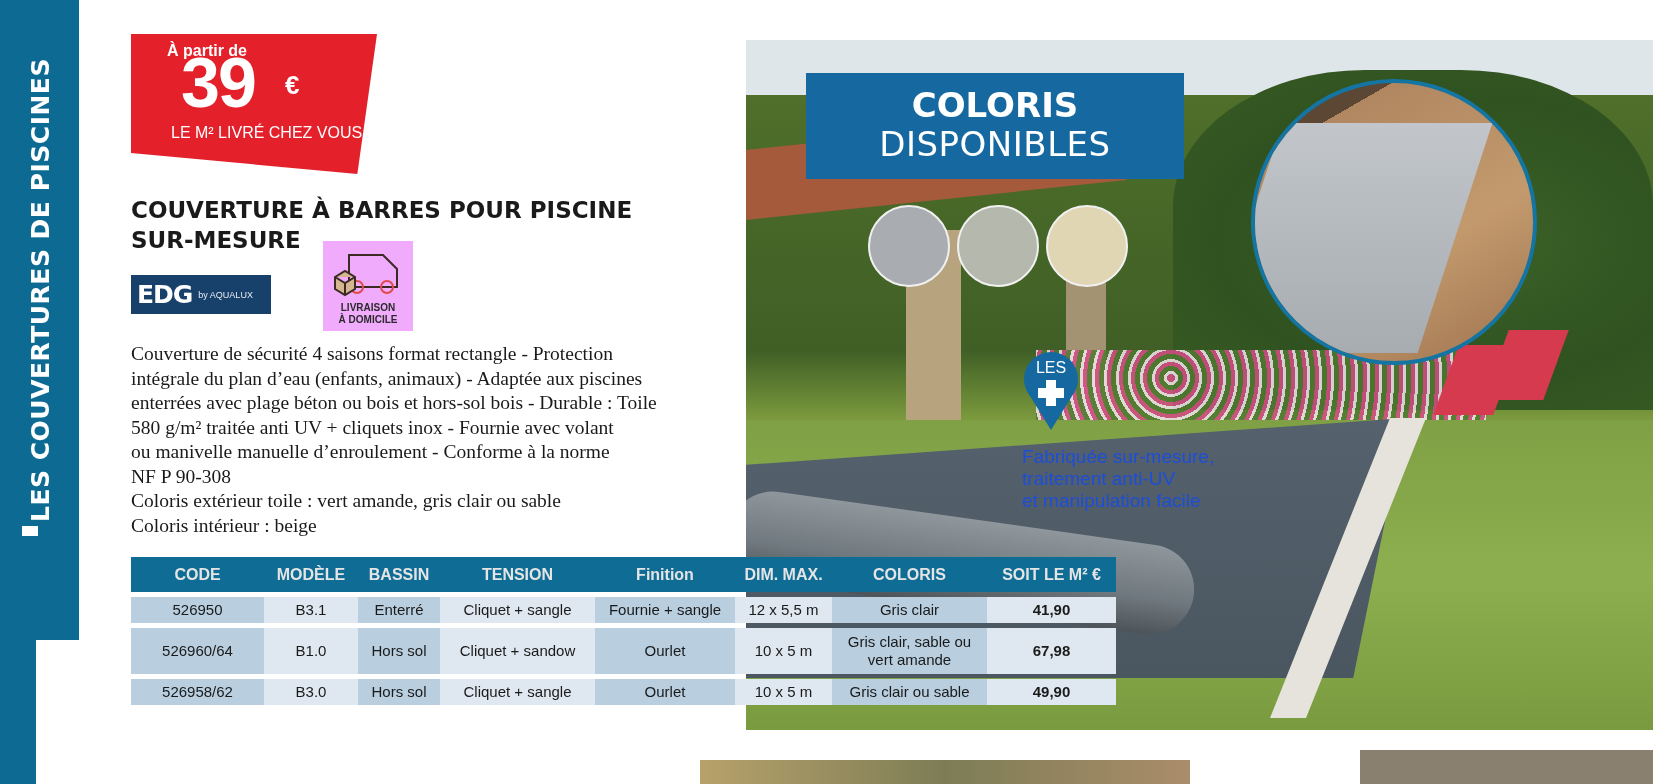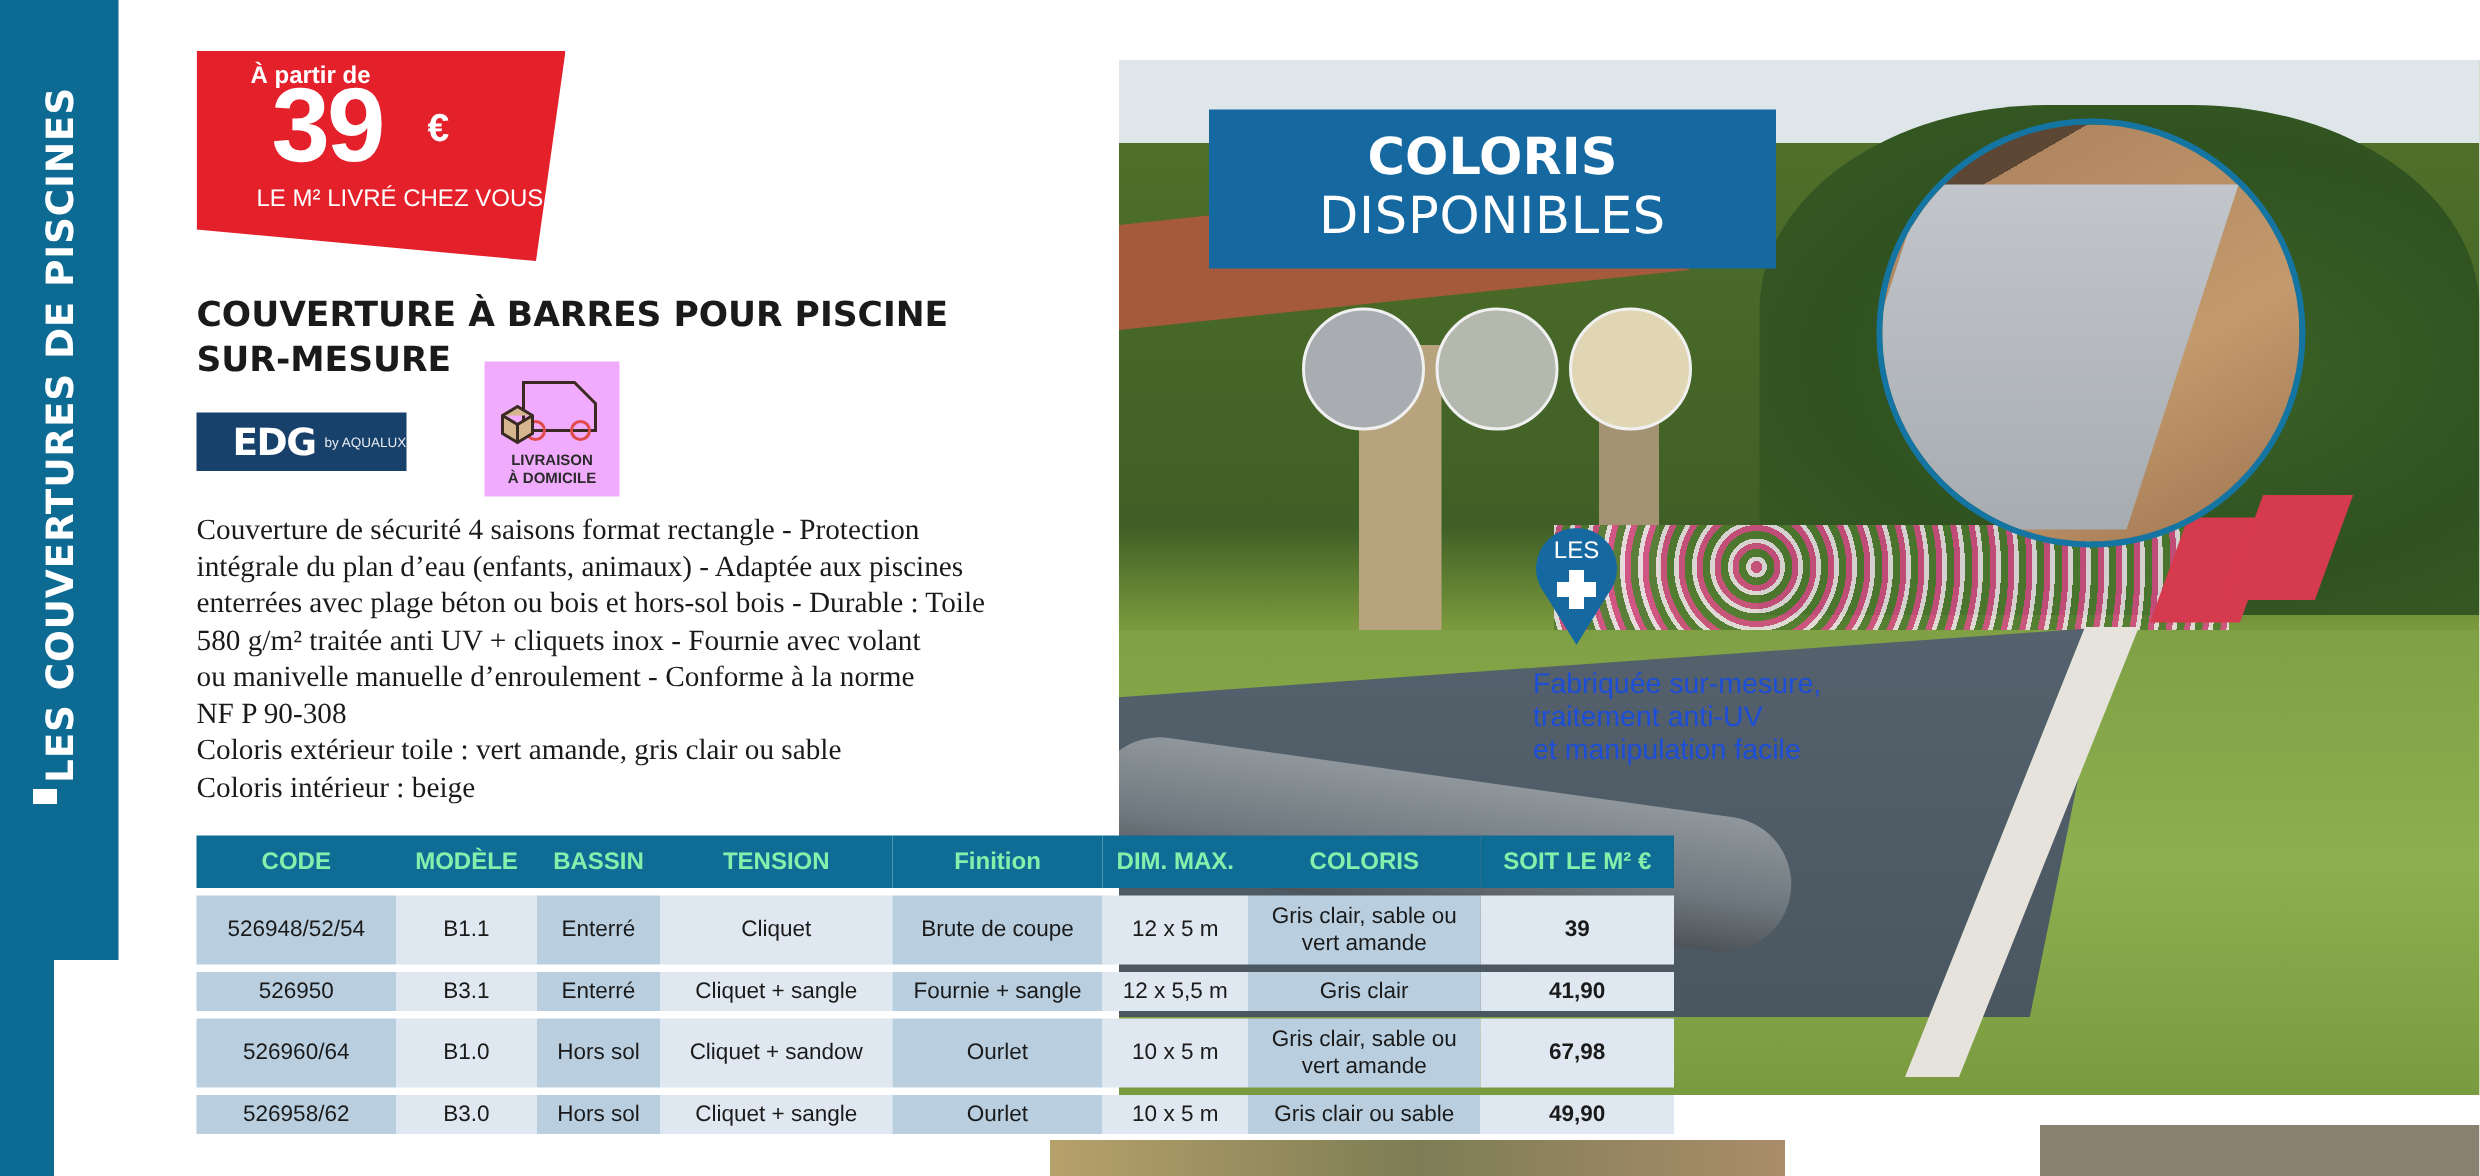--- a/index.html
+++ b/index.html
@@ -40,21 +40,21 @@
 
   
   .product-title {
     position: absolute; left: 131px; top: 195px; width: 560px;
     font-family: "DejaVu Sans", sans-serif; font-weight: bold; font-size: 23px; line-height: 30px; color: #1a1a1a;
   }
 
   
   .brand-logo {
     position: absolute; left: 131px; top: 275px; width: 140px; height: 39px;
-    background: #17406b; color: #fff; display: flex; align-items: center; padding-left: 24px;
+    background: #17406b; color: #fff; display: flex; align-items: center; padding-left: 6px;
   }
   .brand-main { font-size: 25px; font-weight: bold; letter-spacing: -1px; font-family: "DejaVu Sans", sans-serif; }
   .brand-by { font-size: 9px; margin-left: 6px; opacity: 0.9; text-align: center; }
 
   
   .delivery-badge {
     position: absolute; left: 323px; top: 241px; width: 90px; height: 90px;
     background: #f0abfc; text-align: center;
   }
   .delivery-badge svg { position: absolute; left: 8px; top: 10px; }
@@ -123,21 +123,21 @@
     white-space: pre-line;
   }
 
   
   .spec-table {
     position: absolute; left: 131px; top: 552px; width: 985px;
     border-collapse: separate; border-spacing: 0 5px;
     font-size: 15px; color: #1a1a1a; text-align: center;
   }
   .spec-table thead th {
-    background: #0e6c95; color: #86efac; font-weight: bold; font-size: 16px; height: 35px; text-align: center;
+    background: #0e6c95; color: #e5e5e5; font-weight: bold; font-size: 16px; height: 35px; text-align: center;
   }
   .spec-table td { height: 26px; line-height: 18px; padding: 0 4px; }
   .spec-table tr.tall td { height: 46px; }
   .spec-table td.c1 { background: #b9cfe0; }
   .spec-table td.c2 { background: #dfe8f0; }
   .price-cell { font-weight: bold; }
 
   
   .bottom-strip-a { position: absolute; left: 700px; top: 760px; width: 490px; height: 24px; background: linear-gradient(90deg,#b7a16b,#7d7d55,#aa8d6a); }
   .bottom-strip-b { position: absolute; left: 1360px; top: 750px; width: 293px; height: 34px; background: #8a8070; }
@@ -241,30 +241,20 @@
       <th style="width:94px">MODÈLE</th>
       <th style="width:82px">BASSIN</th>
       <th style="width:155px">TENSION</th>
       <th style="width:140px">Finition</th>
       <th style="width:97px">DIM. MAX.</th>
       <th style="width:155px">COLORIS</th>
       <th style="width:129px">SOIT LE M² €</th>
     </tr>
   </thead>
   <tbody>
-    <tr class="tall">
-      <td class="c1">526948/52/54</td>
-      <td class="c2">B1.1</td>
-      <td class="c1">Enterré</td>
-      <td class="c2">Cliquet</td>
-      <td class="c1">Brute de coupe</td>
-      <td class="c2">12 x 5 m</td>
-      <td class="c1">Gris clair, sable ou vert amande</td>
-      <td class="c2 price-cell">39</td>
-    </tr>
     <tr>
       <td class="c1">526950</td>
       <td class="c2">B3.1</td>
       <td class="c1">Enterré</td>
       <td class="c2">Cliquet + sangle</td>
       <td class="c1">Fournie + sangle</td>
       <td class="c2">12 x 5,5 m</td>
       <td class="c1">Gris clair</td>
       <td class="c2 price-cell">41,90</td>
     </tr>

